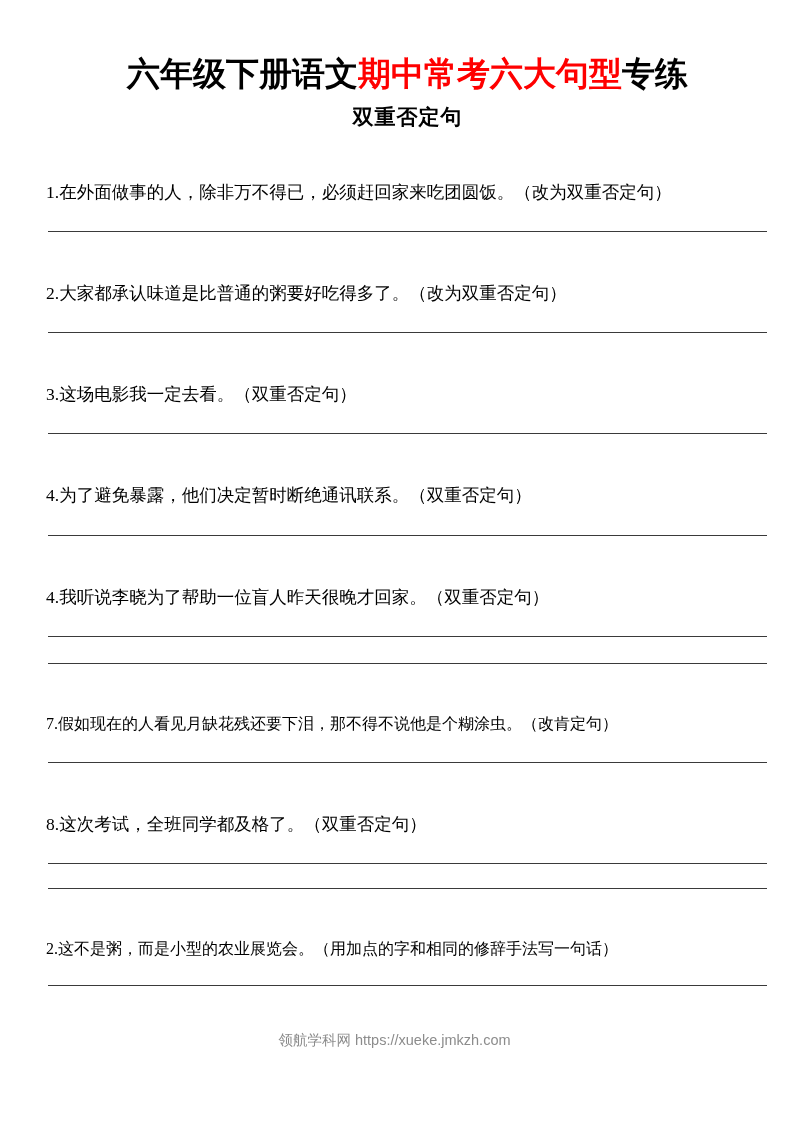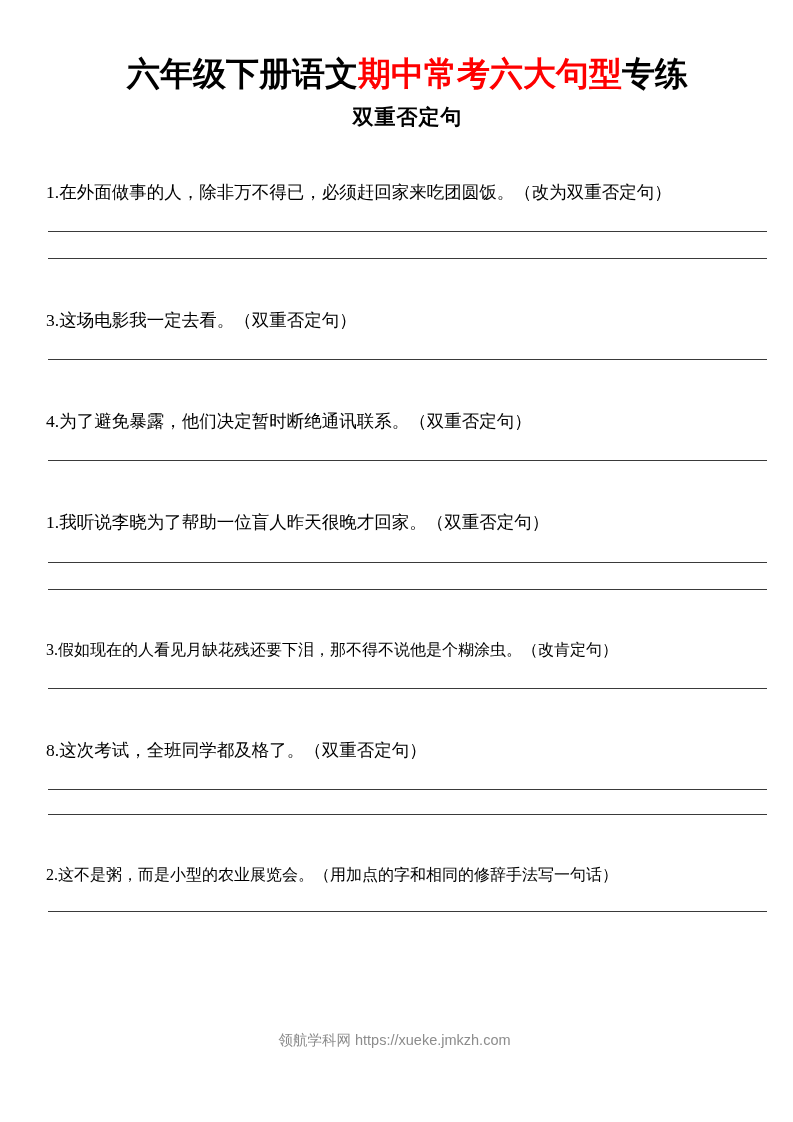--- a/index.html
+++ b/index.html
@@ -102,44 +102,45 @@
 
   <div class="section">
     <div class="section-heading">双重否定句</div>
 
     <div class="q-item">
       <div class="q-text">1.在外面做事的人，除非万不得已，必须赶回家来吃团圆饭。（改为双重否定句）</div>
       <hr class="answer-rule">
     </div>
 
     <div class="q-item">
+      <div class="q-text">2.大家都承认味道是比普通的粥要好吃得多了。（改为双重否定句）</div>
       <hr class="answer-rule">
     </div>
 
     <div class="q-item">
       <div class="q-text">3.这场电影我一定去看。（双重否定句）</div>
       <hr class="answer-rule">
     </div>
 
     <div class="q-item">
       <div class="q-text">4.为了避免暴露，他们决定暂时断绝通讯联系。（双重否定句）</div>
       <hr class="answer-rule">
     </div>
 
     <div class="q-item">
-      <div class="q-text">1.我听说李晓为了帮助一位盲人昨天很晚才回家。（双重否定句）</div>
+      <div class="q-text">4.我听说李晓为了帮助一位盲人昨天很晚才回家。（双重否定句）</div>
       <hr class="answer-rule">
     </div>
 
     <div class="q-item">
       <hr class="answer-rule">
     </div>
 
     <div class="q-item">
-      <div class="q-text tighter">3.假如现在的人看见月缺花残还要下泪，那不得不说他是个糊涂虫。（改肯定句）</div>
+      <div class="q-text tighter">7.假如现在的人看见月缺花残还要下泪，那不得不说他是个糊涂虫。（改肯定句）</div>
       <hr class="answer-rule">
     </div>
 
     <div class="q-item">
       <div class="q-text">8.这次考试，全班同学都及格了。（双重否定句）</div>
       <hr class="section-sep">
     </div>
   </div>
 
   <div class="section">

